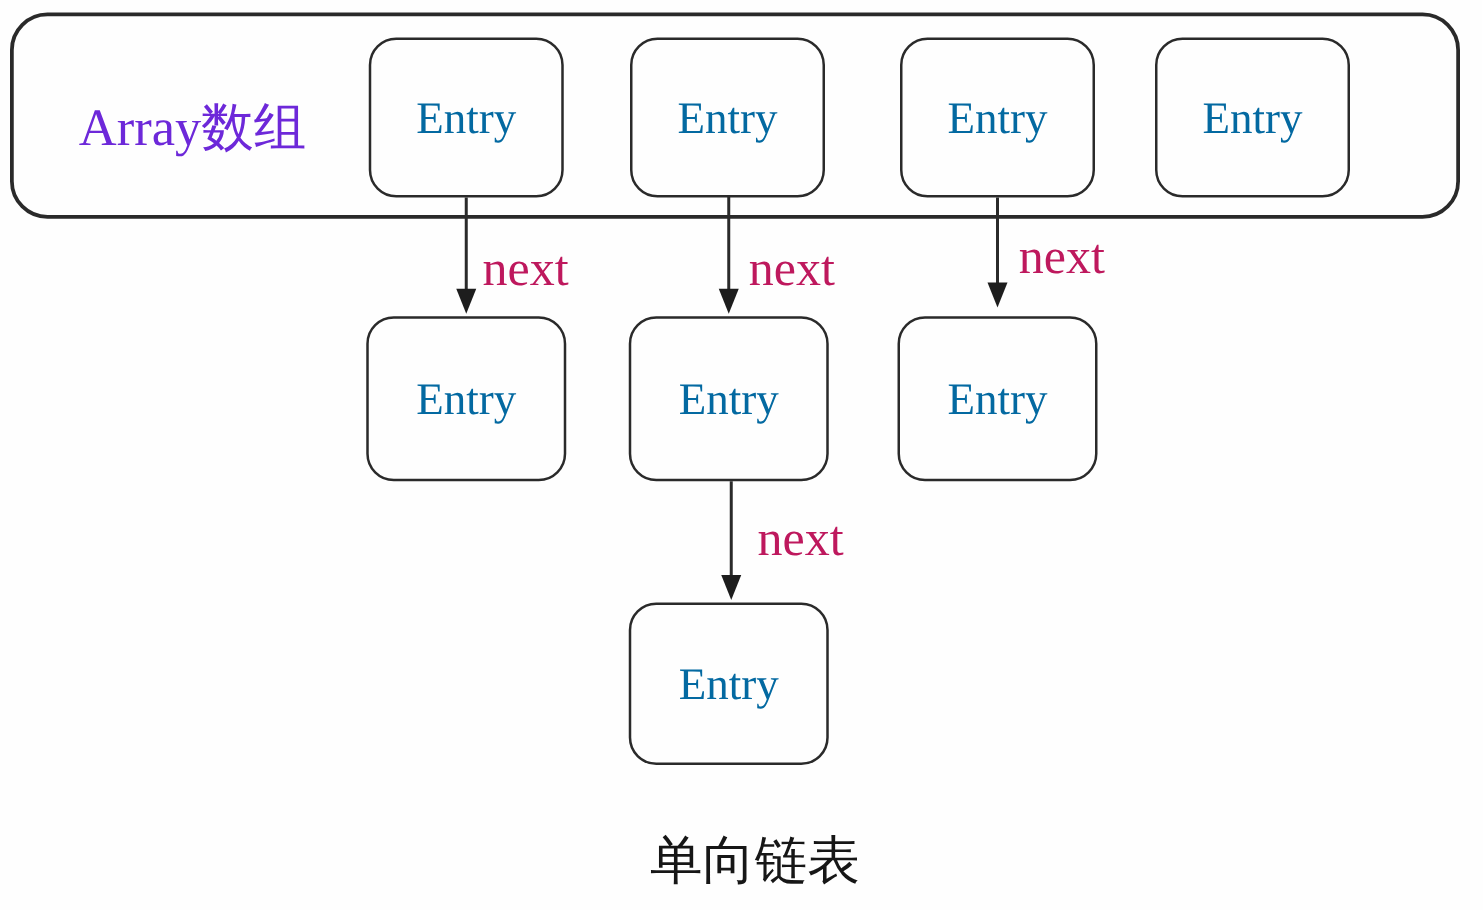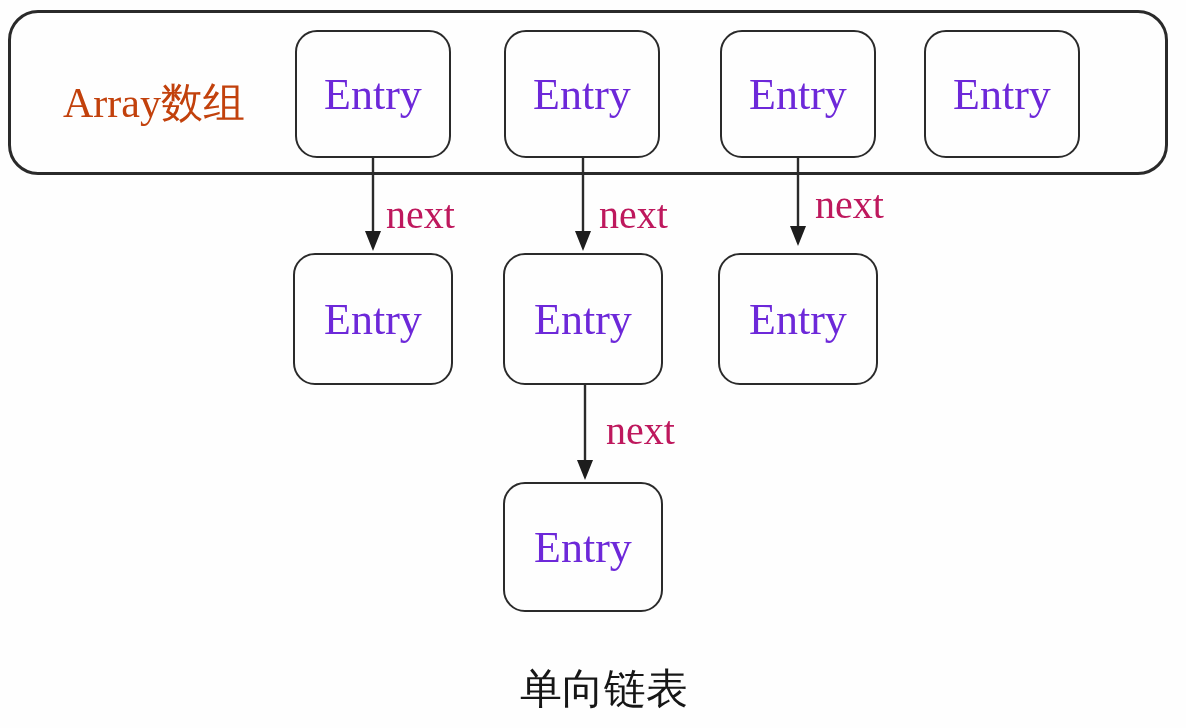--- a/index.html
+++ b/index.html
@@ -28,34 +28,34 @@
     box-sizing: border-box;
     background: #fefefe;
   }
   .array-label {
     position: absolute;
     left: 52px;
     top: 64px;
     font-size: 42px;
     line-height: 52px;
     white-space: nowrap;
-    color: #c2410c;
+    color: #6d28d9;
   }
   
   .entry {
     position: absolute;
     border: 2.5px solid #2a2a2a;
     border-radius: 22px;
     box-sizing: border-box;
     background: #fefefe;
     display: flex;
     align-items: center;
     justify-content: center;
-    font-size: 44px;
-    color: #6d28d9;
+    font-size: 36px;
+    color: #0369a1;
   }
   .row1 { top: 30px; width: 156px; height: 128px; }
   .r1c1 { left: 295px; }
   .r1c2 { left: 504px; }
   .r1c3 { left: 720px; }
   .r1c4 { left: 924px; }
 
   .row2 { top: 253px; width: 160px; height: 132px; }
   .r2c1 { left: 293px; }
   .r2c2 { left: 503px; }

